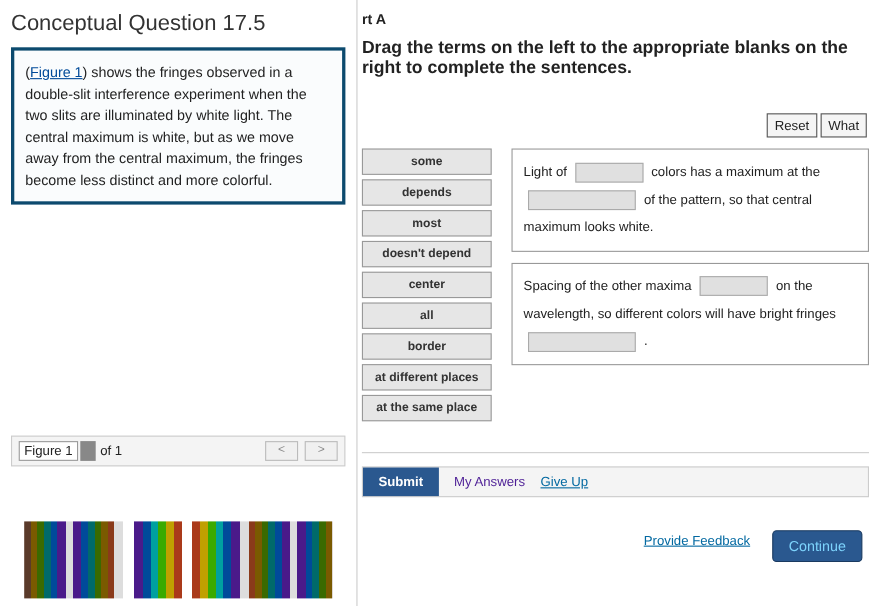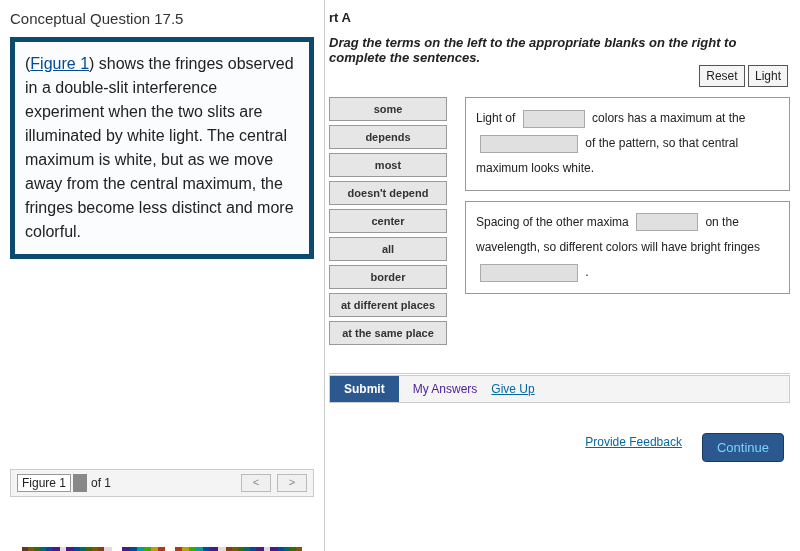--- a/index.html
+++ b/index.html
@@ -1,49 +1,49 @@
 <!DOCTYPE html>
 <html><head>
 <meta charset="utf-8">
 <style>
 * { box-sizing: border-box; margin: 0; padding: 0; }
 body { font-family: Arial, sans-serif; font-size: 12px; color: #222; background: #fff; width: 800px; height: 551px; overflow: hidden; }
 .wrap { display: flex; height: 100%; }
 .left { width: 325px; padding: 10px; border-right: 1px solid #ccc; background: #fff; }
 .right { flex: 1; padding: 10px 10px 10px 4px; position: relative; }
-.title { font-size: 15px; margin-bottom: 10px; color: #333; }
-.intro-box { border: 5px solid #0c4a6e; background: #fafcfd; padding: 10px; line-height: 1.5; font-size: 16px; }
+.title { font-size: 20px; margin-bottom: 10px; color: #333; }
+.intro-box { border: 3px solid #0c4a6e; background: #fafcfd; padding: 10px; line-height: 1.5; font-size: 13px; }
 .flink { color: #004a99; text-decoration: underline; cursor: pointer; }
 .fig-bar { margin-top: 210px; display: flex; align-items: center; border: 1px solid #ccc; background: #f4f4f4; padding: 4px 6px; font-size: 12px; }
 .fig-sel { border: 1px solid #999; background: #fff; padding: 1px 4px; margin-right: 2px; }
 .spin { width: 14px; height: 18px; background: #888; display: inline-block; margin-right: 4px; }
 .pager { margin-left: auto; display: flex; gap: 6px; }
 .pbtn { width: 30px; height: 18px; border: 1px solid #bbb; background: #f0f0f0; color: #888; text-align: center; line-height: 14px; font-size: 11px; cursor: pointer; }
 .fig-img { margin: 50px 12px 0 12px; height: 70px; background:
  repeating-linear-gradient(90deg,
   #5a3a2a 0 6px,#7a5a00 6px 12px,#3a6a00 12px 18px,#006a6a 18px 24px,#004a9a 24px 30px,#4a1a8a 30px 38px,#ddd 38px 44px,
   #4a1a8a 44px 52px,#004a9a 52px 58px,#006a6a 58px 64px,#3a6a00 64px 70px,#7a5a00 70px 76px,#8a3a1a 76px 82px,#ddd 82px 90px,#fff 90px 100px,
   #4a1a8a 100px 108px,#004a9a 108px 115px,#00a0a0 115px 122px,#3aaa00 122px 129px,#c0a000 129px 136px,#aa3a1a 136px 143px,#fff 143px 153px,
   #aa3a1a 153px 160px,#c0a000 160px 167px,#3aaa00 167px 174px,#00a0a0 174px 181px,#004a9a 181px 188px,#4a1a8a 188px 196px,#ddd 196px 204px,
   #8a3a1a 204px 210px,#7a5a00 210px 216px,#3a6a00 216px 222px,#006a6a 222px 228px,#004a9a 228px 234px,#4a1a8a 234px 242px,#ddd 242px 248px,
   #4a1a8a 248px 256px,#004a9a 256px 262px,#006a6a 262px 268px,#3a6a00 268px 274px,#7a5a00 274px 280px,#5a3a2a 280px 290px
  ); }
 .part-head { font-weight: bold; font-size: 13px; margin-bottom: 10px; }
 .qtext { font-size: 12px; line-height: 1.5; margin-bottom: 8px; }
-.instr { font-weight: bold; font-size: 13px; margin-bottom: 0; font-style: italic; }
+.instr { font-weight: bold; font-size: 16px; margin-bottom: 32px; }
 .tools { text-align: right; margin-bottom: 10px; padding-right: 2px; }
 .tbtn { border: 1px solid #555; background: #f5f5f5; padding: 3px 6px; font-size: 12px; cursor: pointer; display: inline-block; }
 .workspace { display: flex; gap: 18px; }
 .terms { display: flex; flex-direction: column; gap: 4px; }
 .term { width: 118px; height: 24px; border: 1px solid #999; background: #e6e6e6; text-align: center; line-height: 22px; font-size: 11px; font-weight: bold; color: #333; cursor: grab; }
 .blanks { flex: 1; display: flex; flex-direction: column; gap: 10px; }
 .sentence { border: 1px solid #999; padding: 8px 10px; font-size: 12px; line-height: 2.1; }
 .slot { display: inline-block; width: 62px; height: 18px; border: 1px solid #aaa; background: #e0e0e0; vertical-align: middle; margin: 0 4px; }
 .slot.wide { width: 98px; }
-.bottom-bar { margin-top: 28px; border-top: 1px solid #ccc; padding-top: 1px; }
+.bottom-bar { margin-top: 28px; border-top: 1px solid #ccc; padding-top: 12px; }
 .submit-row { display: flex; align-items: center; gap: 14px; background: #f4f4f4; border: 1px solid #ccc; padding: 0; }
 .submit { background: #2a588f; color: #fff; border: none; padding: 6px 14px; font-weight: bold; font-size: 12px; cursor: pointer; }
 .link2 { color: #0369a1; text-decoration: underline; font-size: 12px; cursor: pointer; }
 .plain { color: #4c1d95; font-size: 12px; }
 .foot { display: flex; justify-content: flex-end; align-items: center; gap: 20px; margin-top: 18px; padding-right: 6px; }
 .continue { background: #2a588f; color: #7dd3fc; border: 1px solid #1a3a60; border-radius: 4px; padding: 6px 14px; font-size: 13px; cursor: pointer; margin-top: 12px; }
 </style>
 </head>
 <body>
 
@@ -66,21 +66,21 @@
 
     <div class="fig-img"></div>
   </div>
 
   <div class="right">
     <div class="part-head">rt A</div>
     <div class="instr">Drag the terms on the left to the appropriate blanks on the right to complete the sentences.</div>
 
     <div class="tools">
       <span class="tbtn">Reset</span>
-      <span class="tbtn">Light</span>
+      <span class="tbtn">What</span>
     </div>
 
     <div class="workspace">
       <div class="terms">
         <div class="term">some</div>
         <div class="term">depends</div>
         <div class="term">most</div>
         <div class="term">doesn't depend</div>
         <div class="term">center</div>
         <div class="term">all</div>

